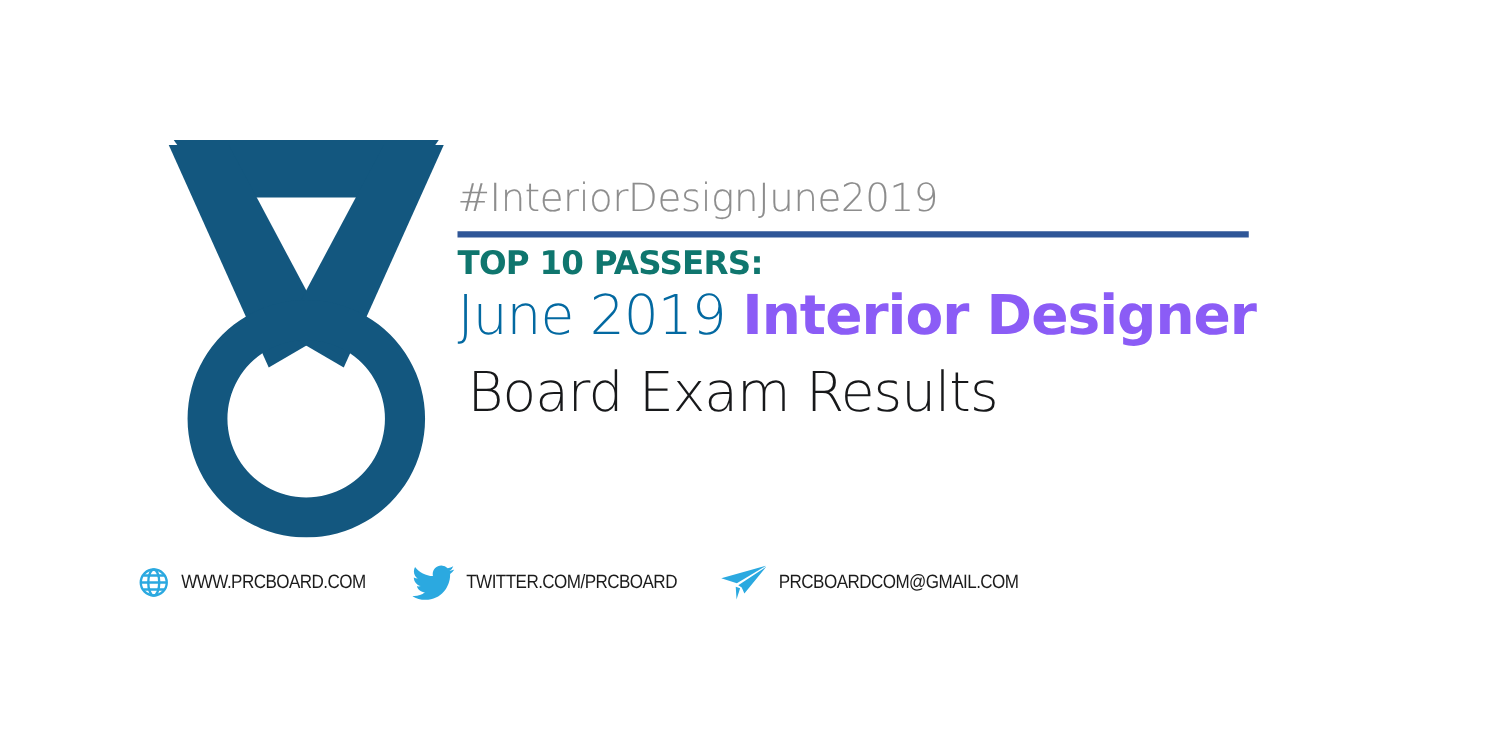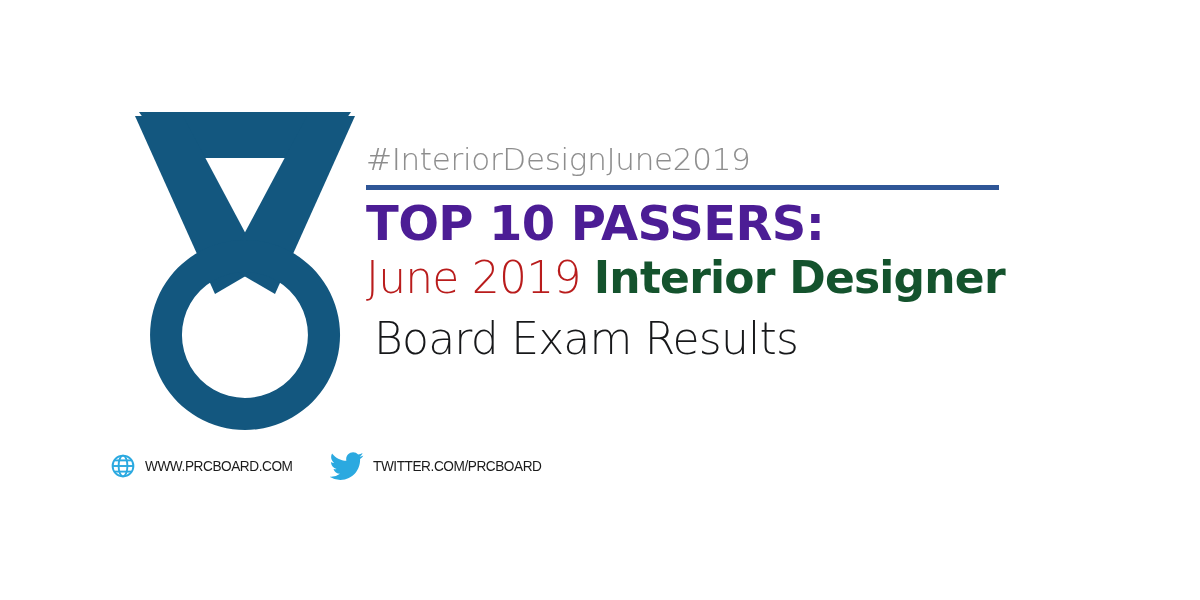--- a/index.html
+++ b/index.html
@@ -52,43 +52,43 @@
     -webkit-text-stroke: 0.1px #8d8d8d;
   }
   .rule {
     width: 633px;
     height: 5px;
     background: #2f5697;
     margin: 0 0 7px 0;
   }
   .title-main {
     font-family: "DejaVu Sans", sans-serif;
-    font-size: 48px;
+    font-size: 26px;
     font-weight: 700;
     letter-spacing: -0.6px;
-    color: #4c1d95;
+    color: #0f766e;
     line-height: 1.12;
     white-space: nowrap;
     margin: 0;
   }
   .subtitle-row {
     font-family: "DejaVu Sans", sans-serif;
     font-size: 44px;
     line-height: 1.22;
     white-space: nowrap;
     margin: 0;
     letter-spacing: -0.8px;
   }
   .subtitle-row .light {
     font-weight: 300;
-    color: #b91c1c;
+    color: #0369a1;
   }
   .subtitle-row .strong {
     font-weight: 700;
-    color: #14532d;
+    color: #8b5cf6;
   }
   .subtitle-row-2 {
     font-family: "DejaVu Sans", sans-serif;
     font-size: 44px;
     font-weight: 300;
     color: #17181a;
     line-height: 1.22;
     letter-spacing: -0.8px;
     white-space: nowrap;
     margin: 8px;
@@ -184,16 +184,28 @@
     <div class="footer-item gap-tw">
       <span class="footer-icon">
         <svg width="34" height="30" viewBox="0 0 34 30" xmlns="http://www.w3.org/2000/svg">
           <path fill="#2ba9e0" d="M33.6 4.6c-1.25.56-2.6.93-4.01 1.1A6.9 6.9 0 0 0 32.6 1.9a13.9 13.9 0 0 1-4.42 1.7A6.92 6.92 0 0 0 23.1 1.3c-3.83 0-6.93 3.13-6.93 6.98 0 .55.06 1.08.18 1.59C10.58 9.58 5.47 6.78 2.05 2.5a7.03 7.03 0 0 0-.94 3.51c0 2.42 1.22 4.56 3.08 5.81a6.85 6.85 0 0 1-3.14-.87v.09c0 3.38 2.39 6.2 5.56 6.85-.58.16-1.19.24-1.82.24-.44 0-.88-.04-1.3-.12.88 2.77 3.44 4.79 6.48 4.85a13.84 13.84 0 0 1-8.6 2.98c-.56 0-1.11-.03-1.65-.1a19.53 19.53 0 0 0 10.63 3.14c12.76 0 19.74-10.64 19.74-19.86 0-.3-.01-.6-.02-.9a14.1 14.1 0 0 0 3.46-3.6z"></path>
         </svg>
       </span>
       <span class="footer-label">TWITTER.COM/PRCBOARD</span>
     </div>
 
 
+    <div class="footer-item">
+      <span class="footer-icon">
+        <svg width="38" height="30" viewBox="0 0 38 30" xmlns="http://www.w3.org/2000/svg">
+          <g fill="#2ba9e0">
+            <polygon points="1,11.5 37,1.5 13.5,15.5"></polygon>
+            <polygon points="14.6,17.1 37,2.4 19.5,23.8 17.4,19.0"></polygon>
+            <polygon points="12.6,18.4 16.1,19.6 13.2,28.5"></polygon>
+          </g>
+        </svg>
+      </span>
+      <span class="footer-label">PRCBOARDCOM@GMAIL.COM</span>
+    </div>
 
   </div>
 
 </div>
 
 </body></html>

